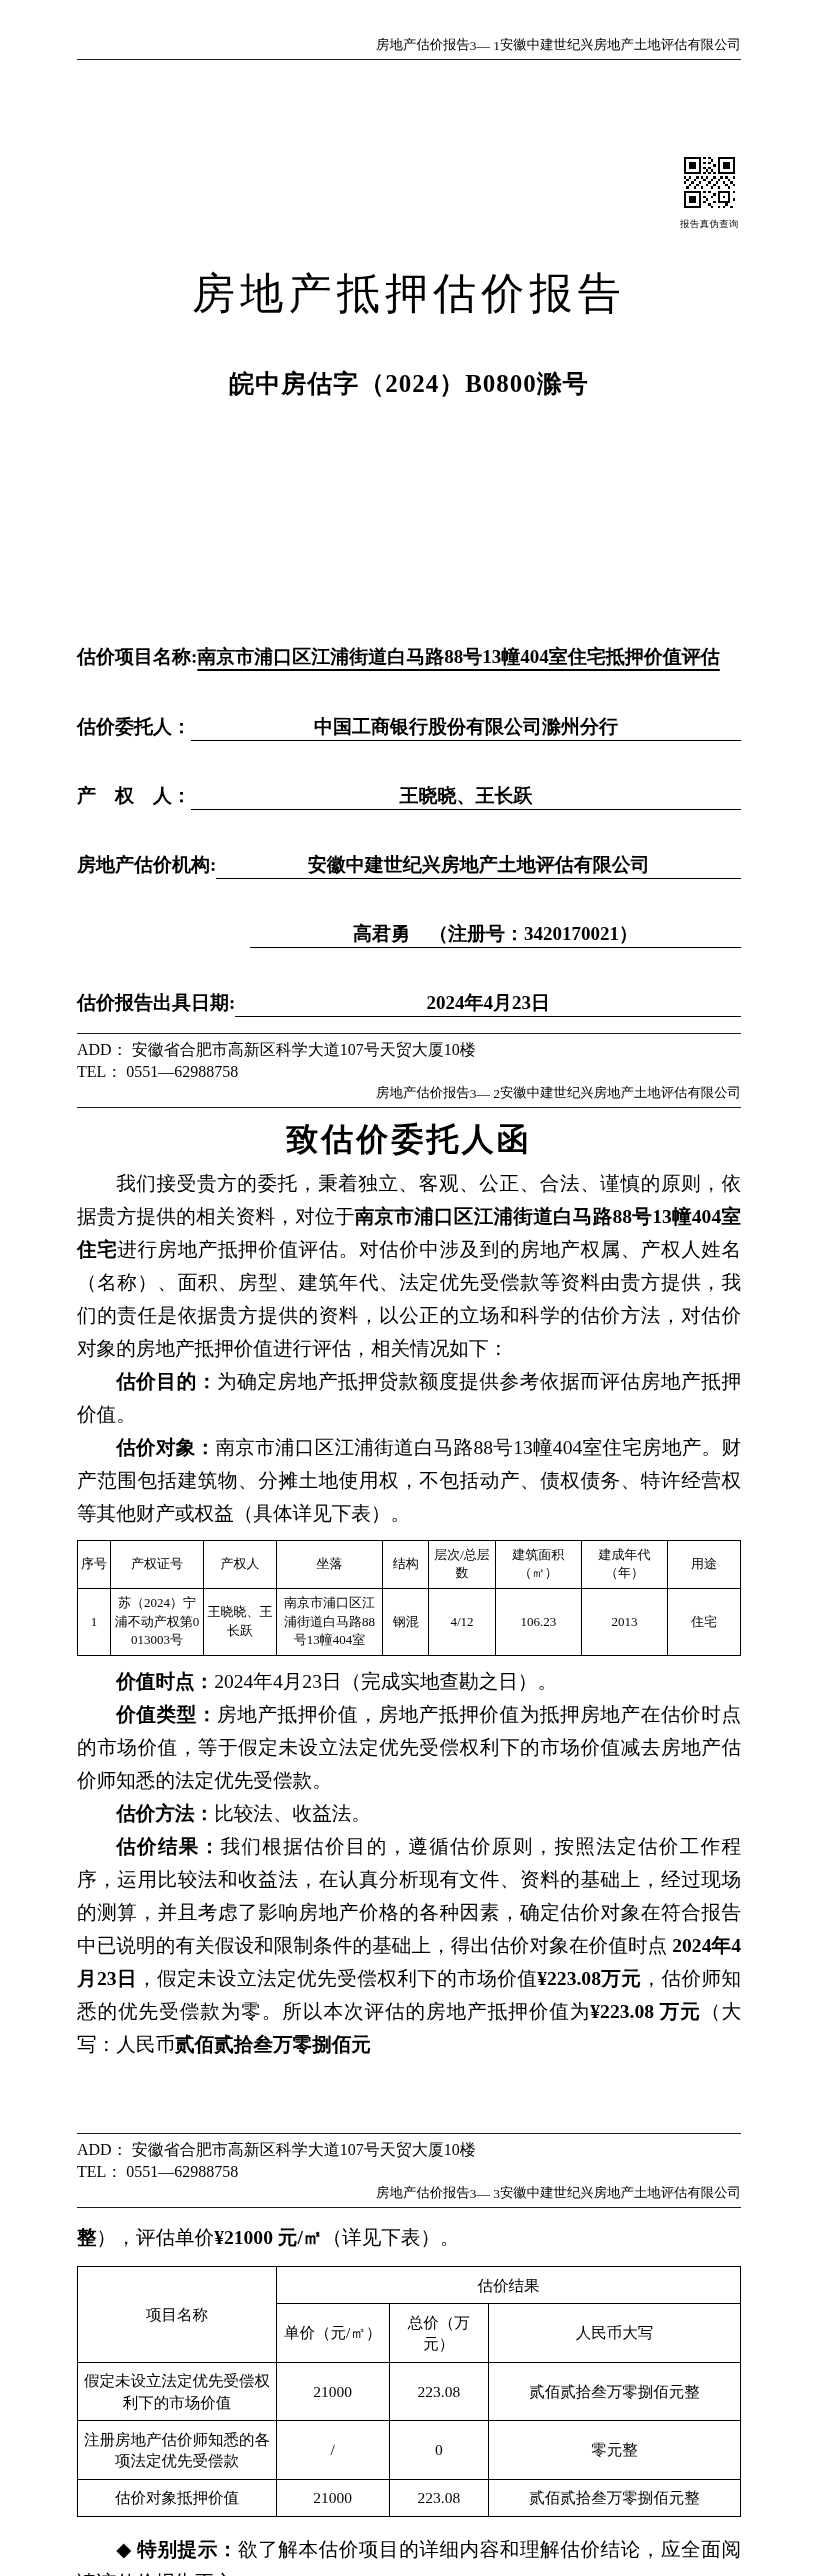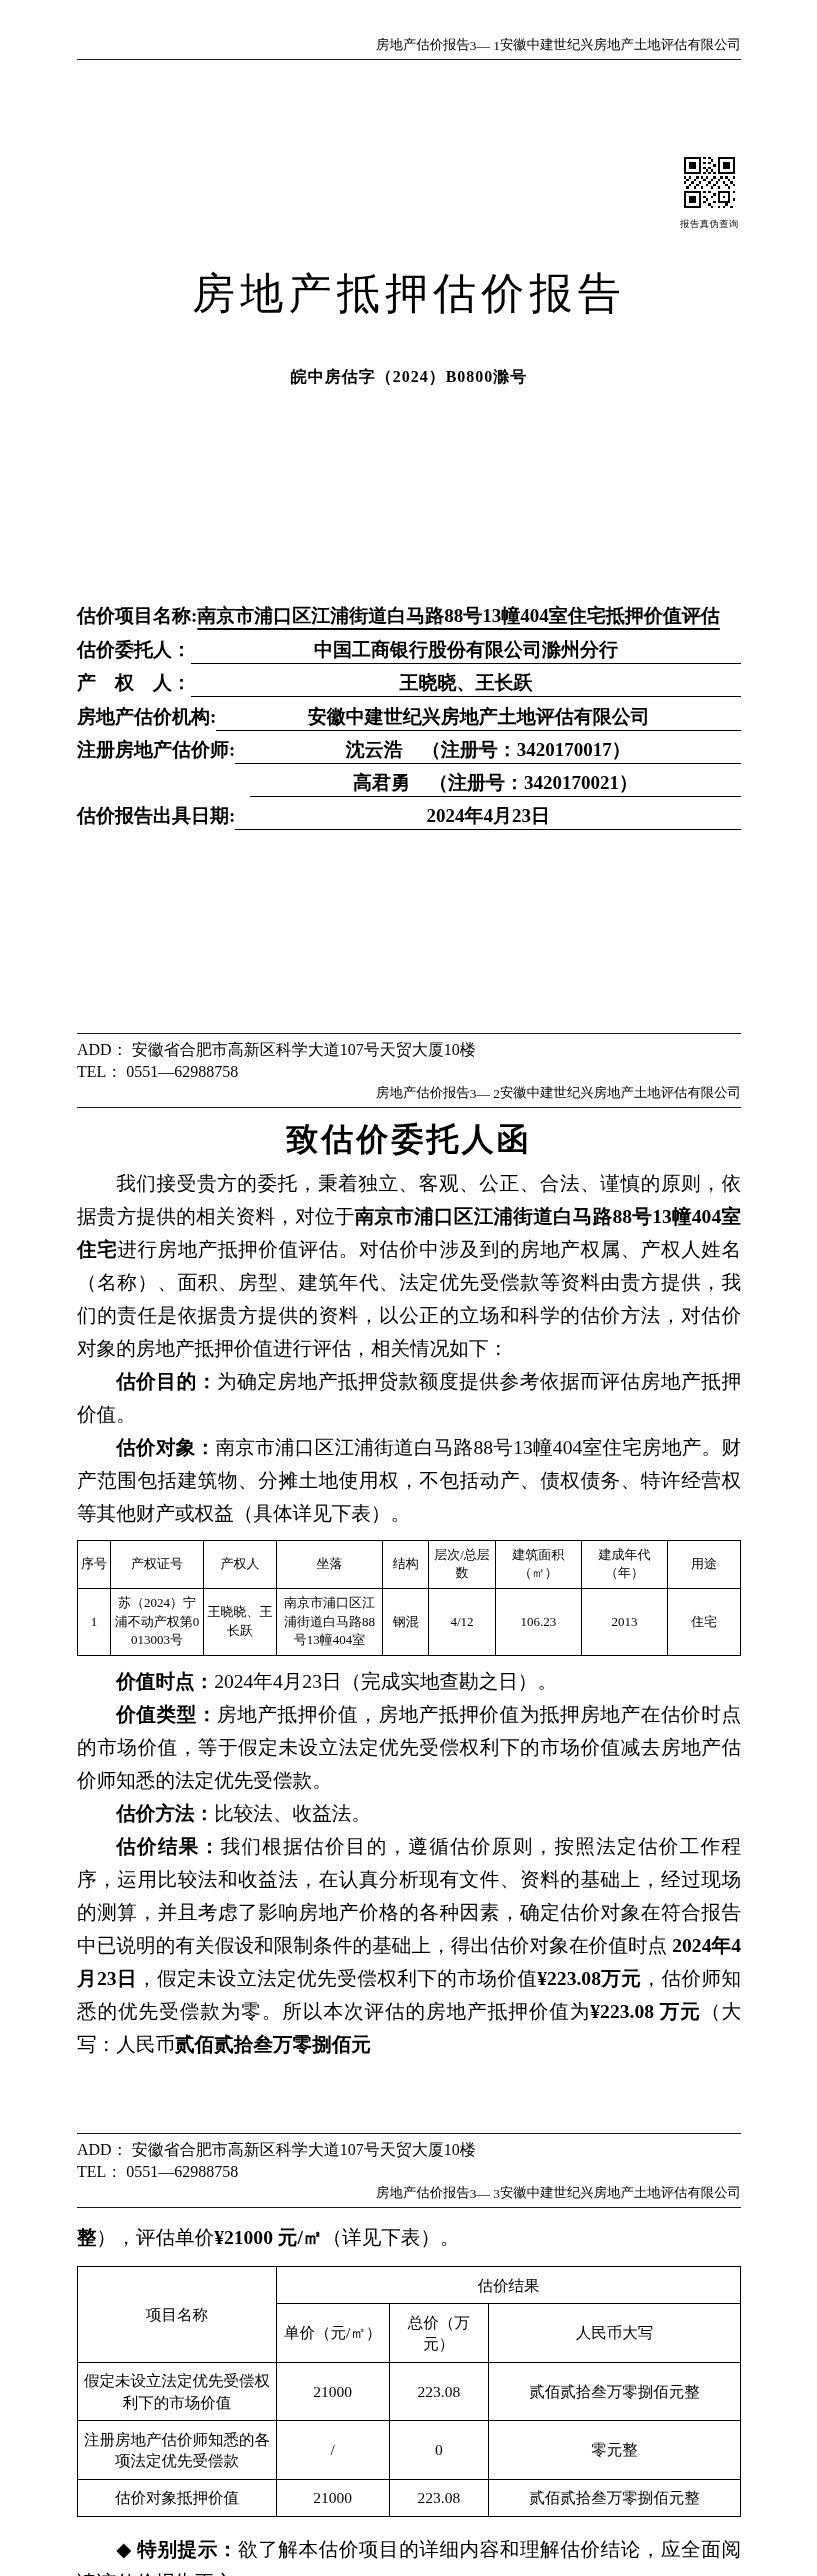--- a/index.html
+++ b/index.html
@@ -20,24 +20,24 @@
     font-size:16px; line-height:21.6px;
   }
   .qr-wrap { position:absolute; right:77px; top:152px; width:63px; text-align:center; }
   .qr-caption { font-size:9.3px; margin-top:3.1px; letter-spacing:0.5px; }
   .title {
     position:absolute; top:265px; left:0; width:100%;
     text-align:center; font-size:43px; font-weight:normal; letter-spacing:5.2px;
   }
   .subtitle {
     position:absolute; top:367px; left:0; width:100%;
-    text-align:center; font-size:16px; font-weight:bold; letter-spacing:1px;
+    text-align:center; font-size:25px; font-weight:bold; letter-spacing:1px;
   }
   .fields { position:absolute; top:600px; left:77px; right:77px; font-size:19px; }
-  .frow { display:flex; margin-bottom:5.2px; line-height:27px; }
+  .frow { display:flex; margin-bottom:5.2px; line-height:27px;margin-top:41px; }
   .frow.wrapfield { display:block; line-height:31px; }
   .flabel { font-weight:bold; white-space:nowrap; }
   .fvalue {
     flex:1; border-bottom:1.5px solid #000; text-align:center;
     font-weight:bold; padding:0 4.1px;
   }
   .uval {
     font-weight:bold; text-decoration:underline;
     text-decoration-thickness:1.5px; text-underline-offset:6.2px;
   }
@@ -110,24 +110,20 @@
       <span class="flabel">估价委托人：</span>
       <span class="fvalue">中国工商银行股份有限公司滁州分行</span>
     </div>
     <div class="frow">
       <span class="flabel">产　权　人：</span>
       <span class="fvalue">王晓晓、王长跃</span>
     </div>
     <div class="frow">
       <span class="flabel">房地产估价机构:</span>
       <span class="fvalue">安徽中建世纪兴房地产土地评估有限公司</span>
-    </div>
-    <div class="frow">
-      <span class="flabel">注册房地产估价师:</span>
-      <span class="fvalue">沈云浩　（注册号：3420170017）</span>
     </div>
     <div class="frow">
       <span class="fspacer"></span>
       <span class="fvalue">高君勇　（注册号：3420170021）</span>
     </div>
     <div class="frow">
       <span class="flabel">估价报告出具日期:</span>
       <span class="fvalue">2024年4月23日</span>
     </div>
   </div>

